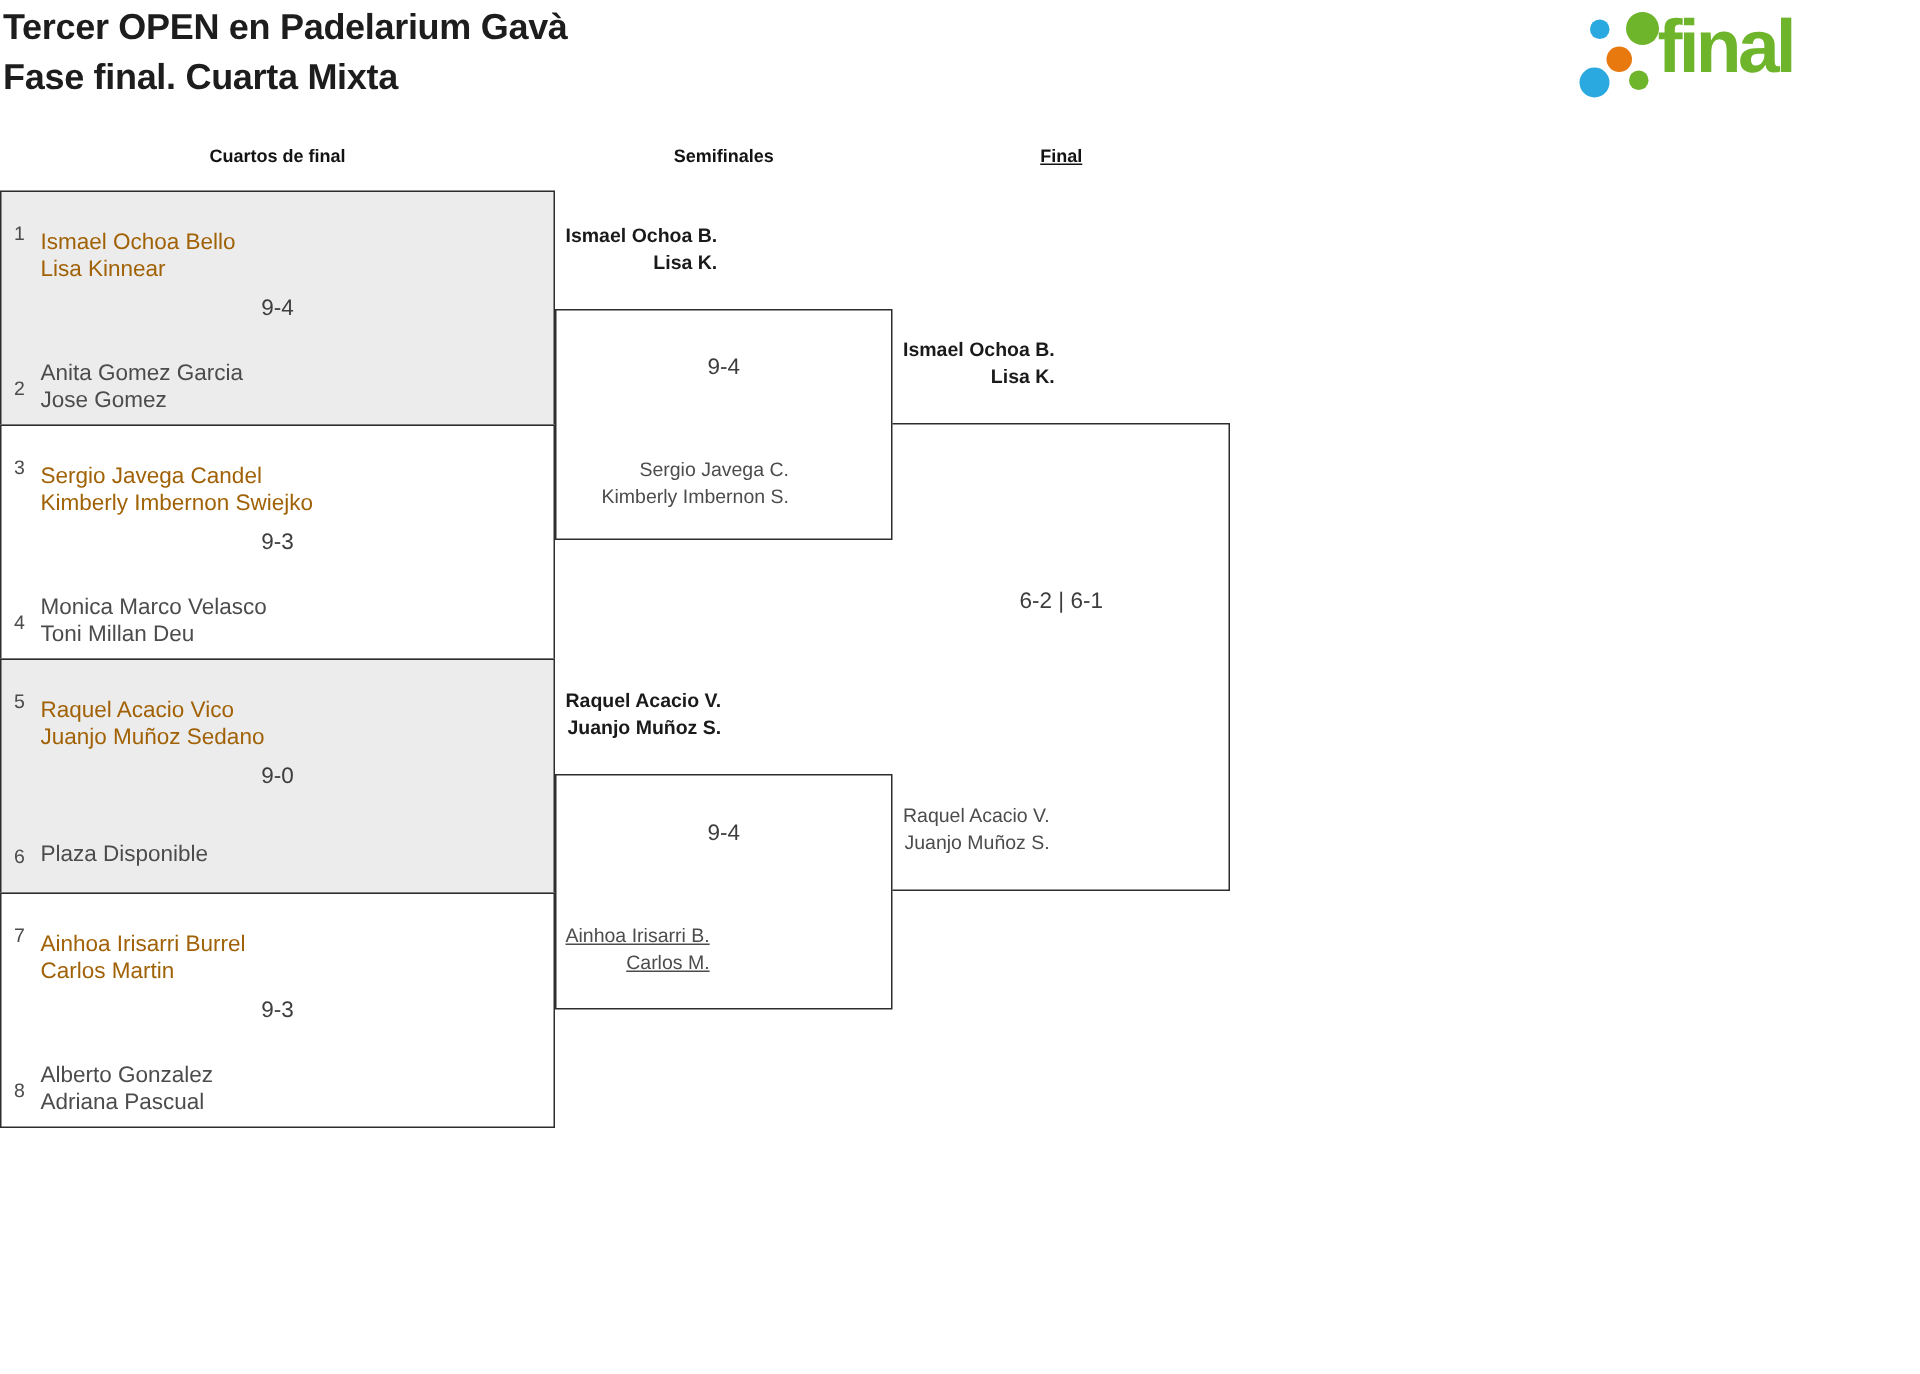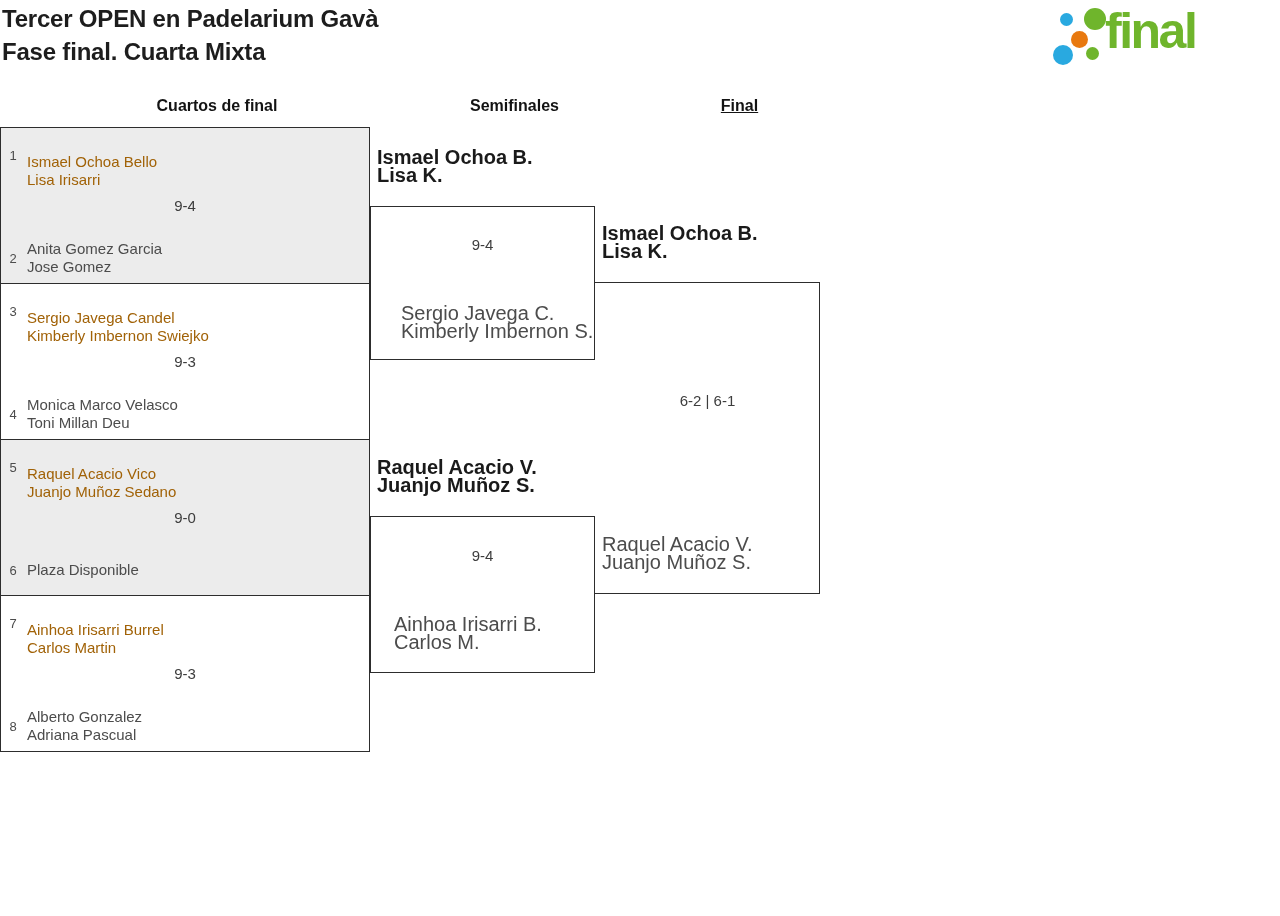--- a/index.html
+++ b/index.html
@@ -38,25 +38,24 @@
     font-size: 50px;
     font-weight: 700;
     letter-spacing: -2.5px;
     color: #6fb52c;
   }
 
   
   .round-header {
     position: absolute;
     top: 97px;
-    font-size: 16px;
+    font-size: 12px;
     font-weight: 700;
     color: #131313;
     text-align: center;
-    padding-left: 32px;
   }
   .rh-qf { left: 0;     width: 370px; }
   .rh-sf { left: 370px; width: 225px; }
   .rh-f  { left: 595px; width: 225px; text-decoration: underline; }
 
   
   .qf {
     position: absolute;
     left: 0;
     width: 370px;
@@ -108,39 +107,40 @@
     box-sizing: border-box;
     border: 1px solid #2d2d2d;
     background: transparent;
   }
   .sf1 { left: 370px; top: 206px; width: 225px; height: 154px; }
   .sf2 { left: 370px; top: 516px; width: 225px; height: 157px; }
   .fin { left: 595px; top: 282px; width: 225px; height: 312px; border-left: none; }
 
   .adv-name {
     position: absolute;
-    font-size: 20px;
+    font-size: 13px;
     line-height: 18px;
     color: #4c4c4c;
+    text-align: right;
   }
   .adv-name.winner { font-weight: 700; color: #1a1a1a; }
   .adv-score {
     position: absolute;
     width: 225px;
     text-align: center;
     font-size: 15px;
     line-height: 18px;
     color: #3d3d3d;
   }
   .sf1-top    { left: 377px; top: 148px; }
   .sf1-score  { left: 370px; top: 236px; }
   .sf1-bottom { left: 377px; top: 304px; margin-left: 24px; }
   .sf2-top    { left: 377px; top: 458px; }
   .sf2-score  { left: 370px; top: 547px; }
-  .sf2-bottom { left: 394px; top: 615px; }
+  .sf2-bottom { left: 377px; top: 615px; text-decoration: underline; }
   .f-top      { left: 602px; top: 224px; }
   .f-score    { left: 595px; top: 392px; }
   .f-bottom   { left: 602px; top: 535px; }
 </style>
 </head>
 <body>
 
 <div class="bracket">
 
   <div class="title">
@@ -159,21 +159,21 @@
 
   <div class="round-header rh-qf">Cuartos de final</div>
   <div class="round-header rh-sf">Semifinales</div>
   <div class="round-header rh-f">Final</div>
 
   <div class="qf qf1 gray">
     <div class="team-row t1 winner">
       <span class="seed">1</span>
       <span class="names">
           <div>Ismael Ochoa Bello</div>
-          <div>Lisa Irisarri</div>
+          <div>Lisa Kinnear</div>
         </span>
     </div>
     <div class="score">9-4</div>
     <div class="team-row t2 loser">
       <span class="seed">2</span>
       <span class="names">
           <div>Anita Gomez Garcia</div>
           <div>Jose Gomez</div>
         </span>
     </div>

